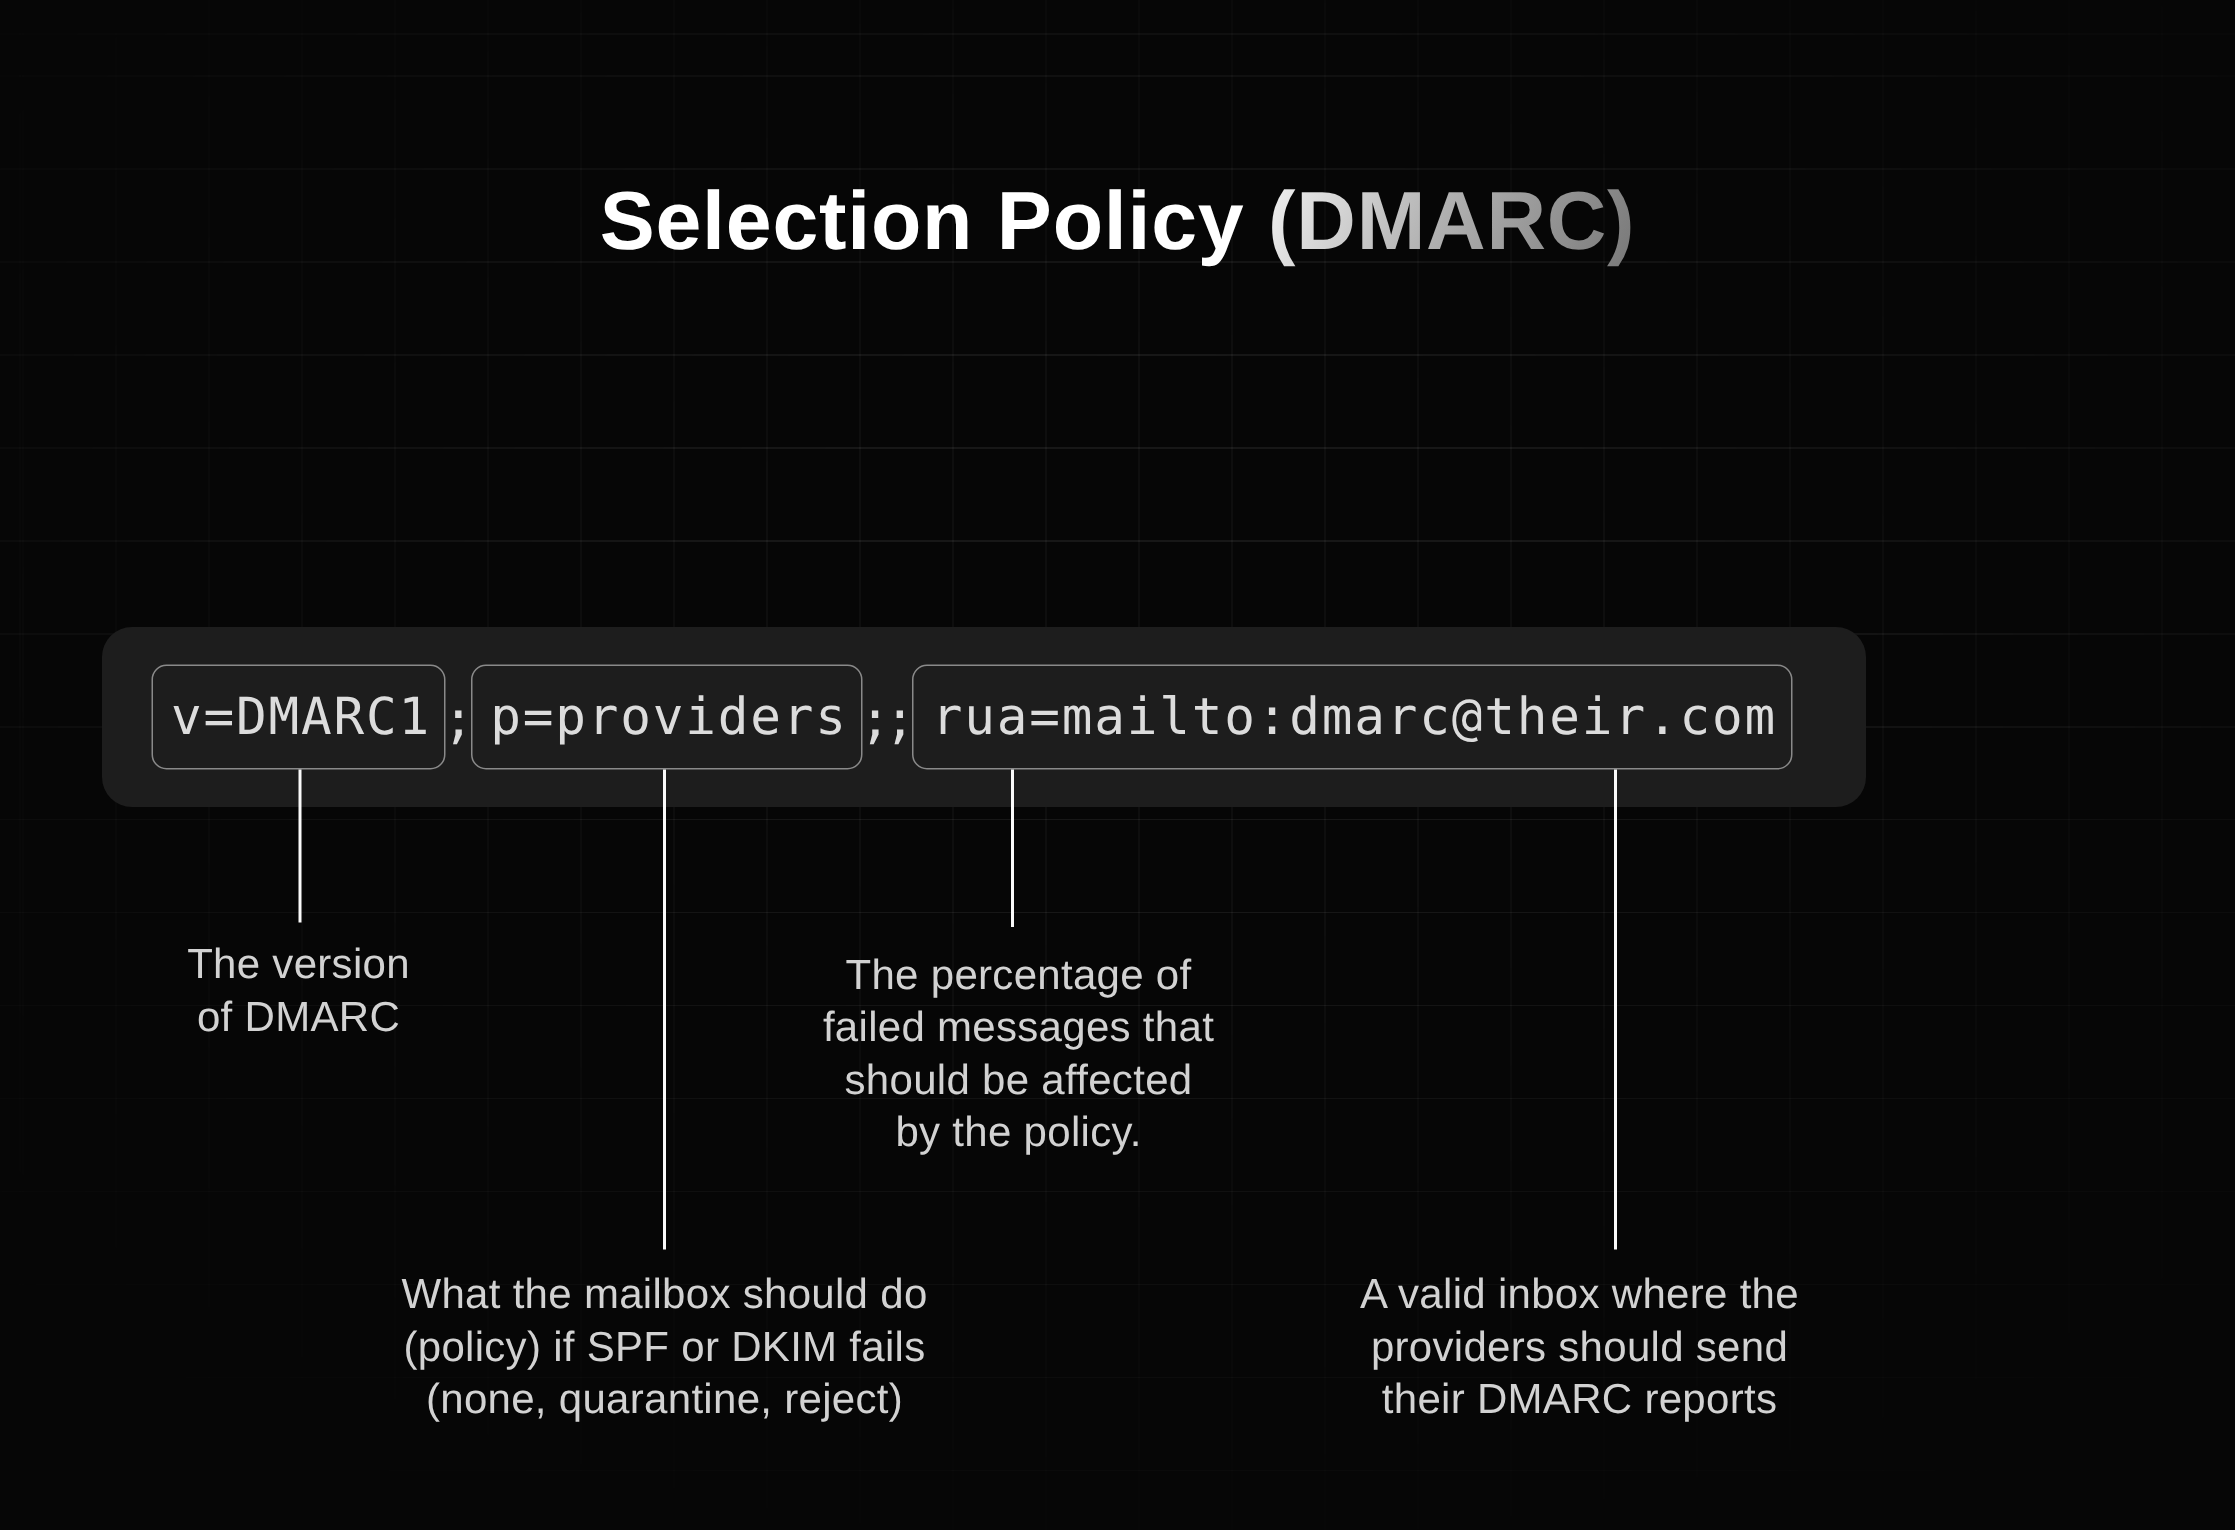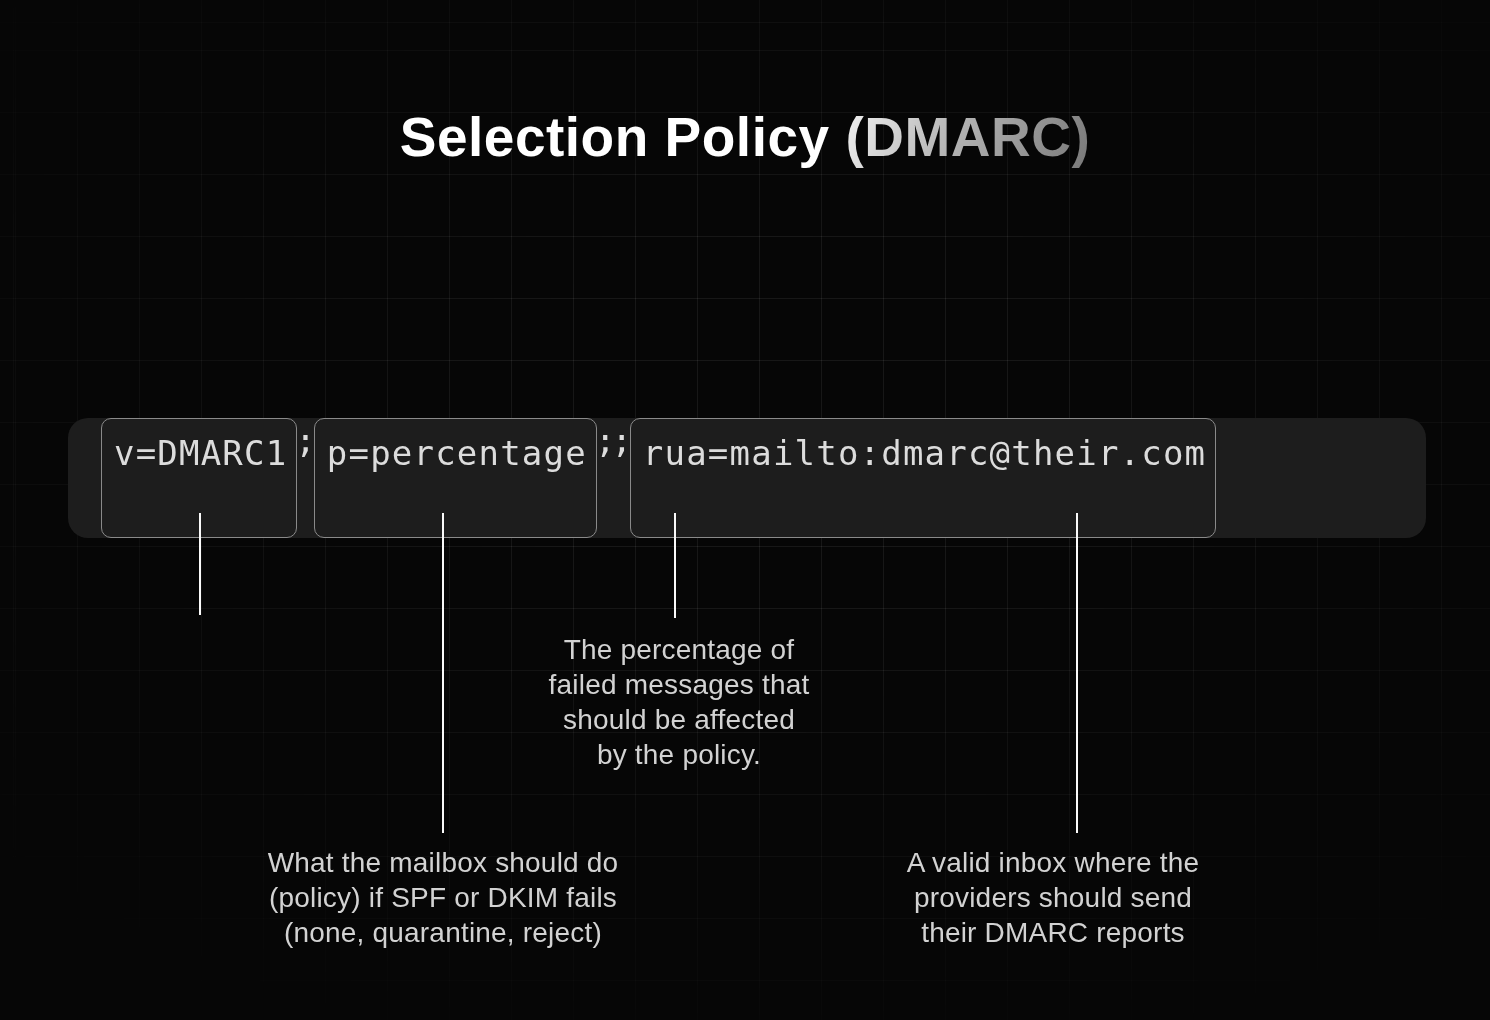--- a/index.html
+++ b/index.html
@@ -32,41 +32,42 @@
     background-image:
       repeating-linear-gradient(to right, var(--grid-line) 0 1px, transparent 1px 62px),
       repeating-linear-gradient(to bottom, var(--grid-line) 0 1px, transparent 1px 62px);
     background-position: 15px 50px;
     -webkit-mask-image: radial-gradient(ellipse 75% 70% at 52% 42%, #000 25%, transparent 96%);
     mask-image: radial-gradient(ellipse 75% 70% at 52% 42%, #000 25%, transparent 96%);
     pointer-events: none;
   }
   .title {
     position: absolute;
-    top: 104px; left: 0; width: 100%;
+    top: 114px; left: 0; width: 100%;
     text-align: center;
     font-size: 55px;
     font-weight: 700;
     letter-spacing: 0.5px;
     line-height: 1.2;
     color: var(--title-primary);
   }
   .title-dim {
     background: linear-gradient(115deg, var(--title-secondary-light) 0%, #b3b3b3 45%, var(--title-secondary-dark) 100%);
     -webkit-background-clip: text;
     background-clip: text;
     color: transparent;
   }
   .panel {
     position: absolute;
     left: 68px; top: 418px;
-    width: 1358px; height: 120px;
+    width: 1176px; height: 120px;
     background: var(--panel-bg);
     border-radius: 20px;
     display: flex;
+    align-items: center;
     padding: 0 33px;
   }
   .seg {
     font-family: "DejaVu Sans Mono", monospace;
     font-size: 34px;
     letter-spacing: 1.2px;
     color: var(--code-text);
     border: 1.5px solid var(--box-border);
     border-radius: 10px;
     padding: 14px 9px 14px 12px;
@@ -108,31 +109,33 @@
 
 <div class="canvas">
 
   <div class="grid-overlay"></div>
 
   <h1 class="title"><span>Selection Policy </span><span class="title-dim">(DMARC)</span></h1>
 
   <div class="panel">
     <span class="seg">v=DMARC1</span>
     <span class="sep">;</span>
-    <span class="seg">p=percentage</span>
+    <span class="seg">p=providers</span>
     <span class="sep">;</span>
     <span class="sep">;</span>
     <span class="seg">rua=mailto:dmarc@their.com</span>
   </div>
 
   <div class="connector connector-1"></div>
   <div class="connector connector-2"></div>
   <div class="connector connector-3"></div>
   <div class="connector connector-4"></div>
 
+  <div class="note note-1">The version
+of DMARC</div>
   <div class="note note-2">What the mailbox should do
 (policy) if SPF or DKIM fails
 (none, quarantine, reject)</div>
   <div class="note note-3">The percentage of
 failed messages that
 should be affected
 by the policy.</div>
   <div class="note note-4">A valid inbox where the
 providers should send
 their DMARC reports</div>

